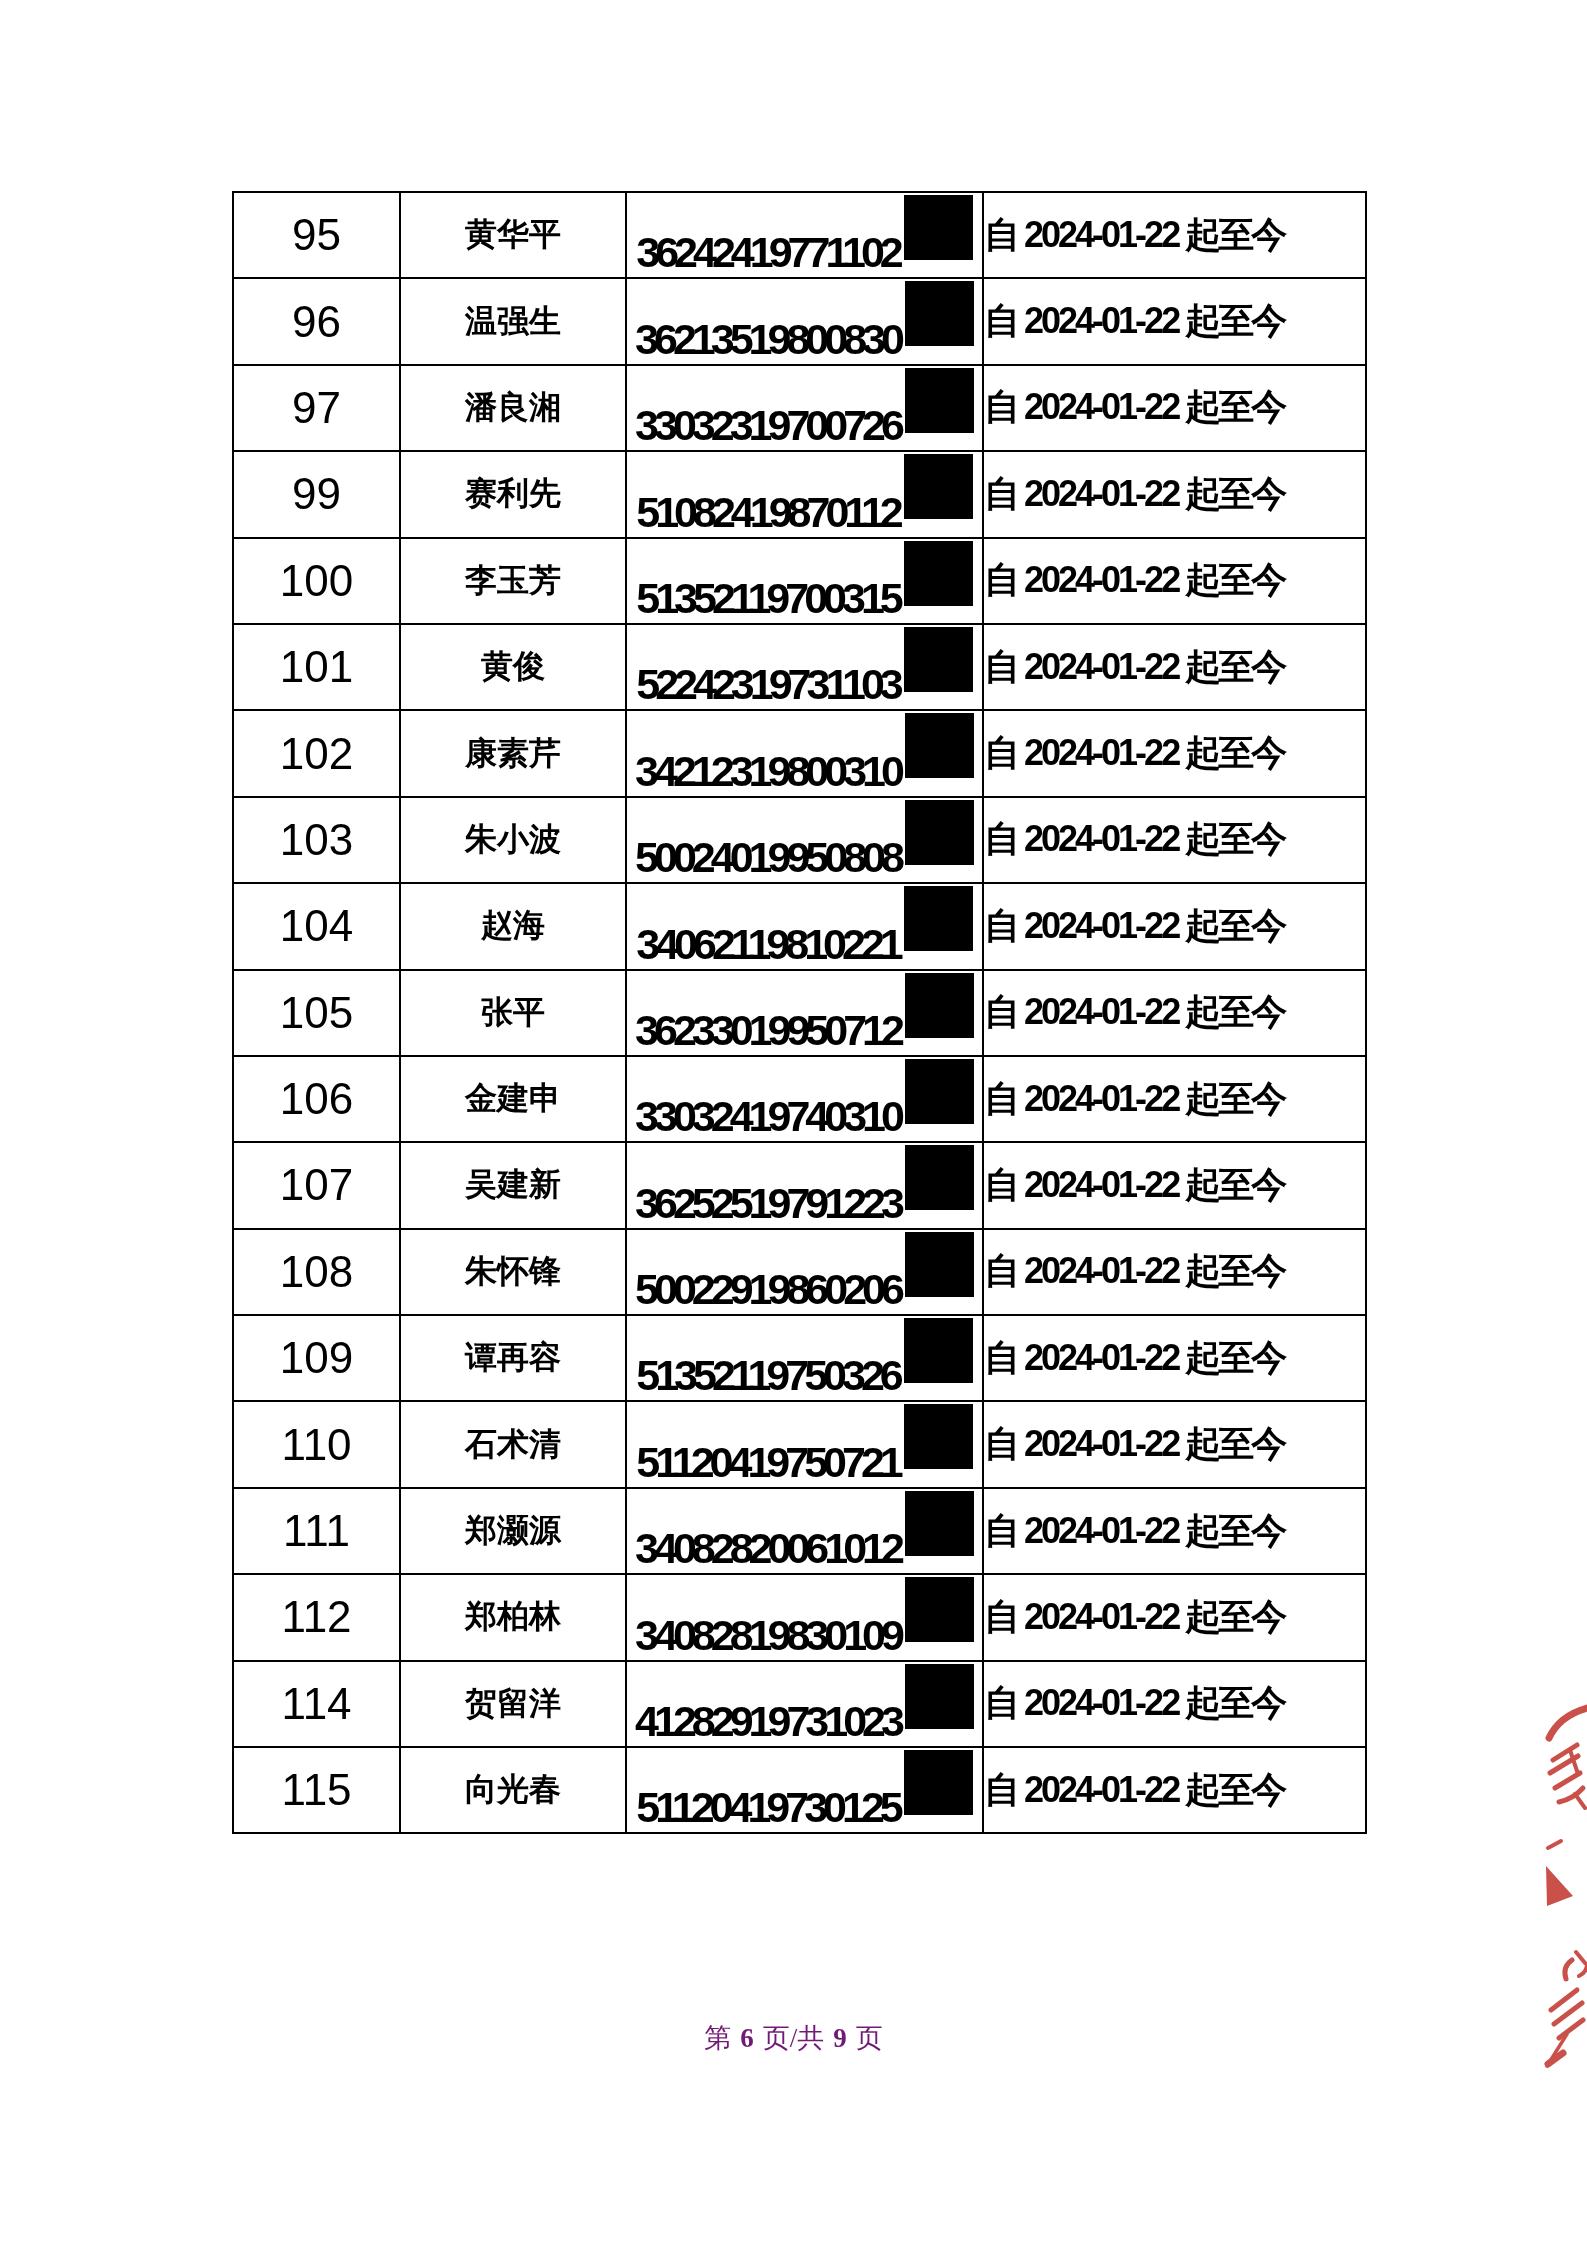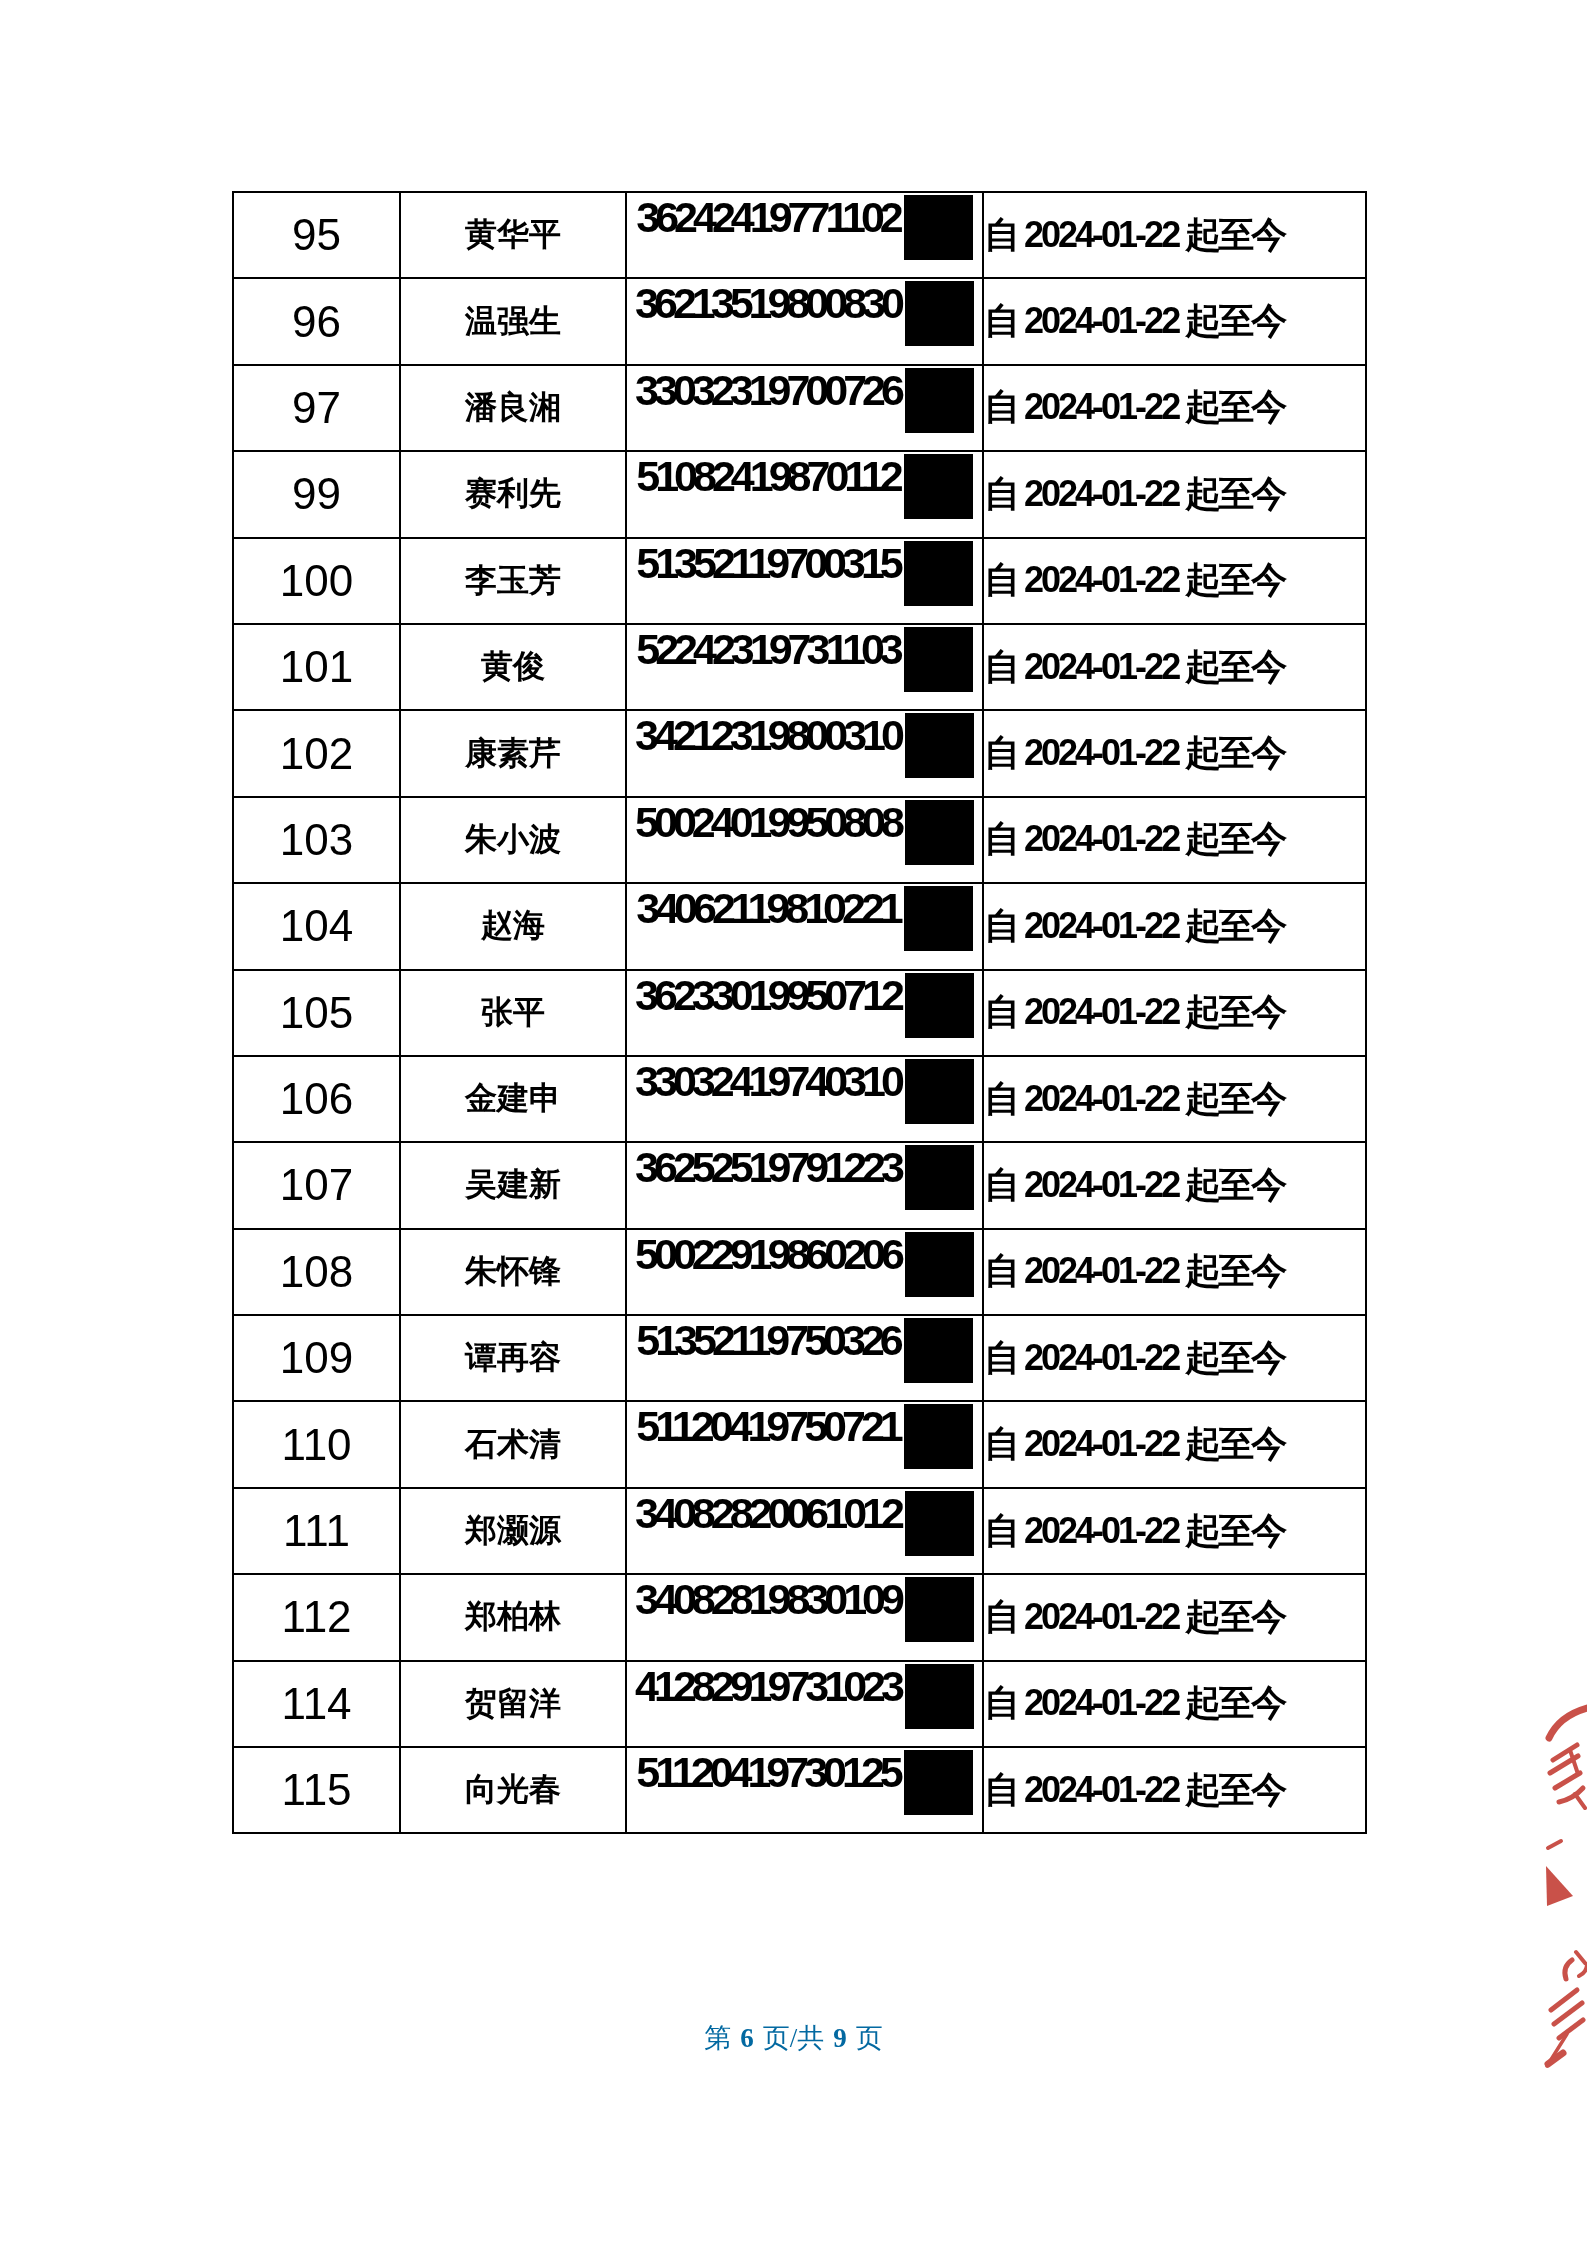--- a/index.html
+++ b/index.html
@@ -20,41 +20,41 @@
     padding:0;
     height:84.4px;
     vertical-align:middle;
     overflow:hidden;
   }
   td.cell-no{width:165px;text-align:center;font-weight:normal;font-size:44px;}
   td.cell-name{width:224px;text-align:center;font-weight:bold;font-size:32px;letter-spacing:0px;}
   td.cell-id{width:355px;}
   td.cell-period{width:381px;}
   .id-group{
-    display:flex;justify-content:center;align-items:flex-start;
+    display:flex;justify-content:center;align-items:flex-end;
     height:84.4px;position:relative;
   }
   .id-text{
     font-weight:bold;font-size:43px;letter-spacing:-5px;
     white-space:nowrap;
   }
   .red-box{
     display:block;width:69px;height:65px;background:#000;
     align-self:flex-start;margin-top:2px;margin-left:5px;flex:0 0 auto;
   }
   .period-text{
     display:inline-block;
     font-weight:bold;font-size:36px;letter-spacing:-3px;
     white-space:nowrap;
   }
   .footer{
     position:absolute;left:0;right:0;top:2020px;
     text-align:center;
     font-family:"Liberation Serif",serif;
-    font-size:27px;color:#0369a1;
+    font-size:27px;color:#701a75;
   }
   .footer .num{font-weight:bold;margin:0 9px;}
   .seal{
     position:absolute;right:0;top:1698px;
     width:48px;height:385px;
     color:#c23a30;
     pointer-events:none;
   }
 </style>
 </head>

